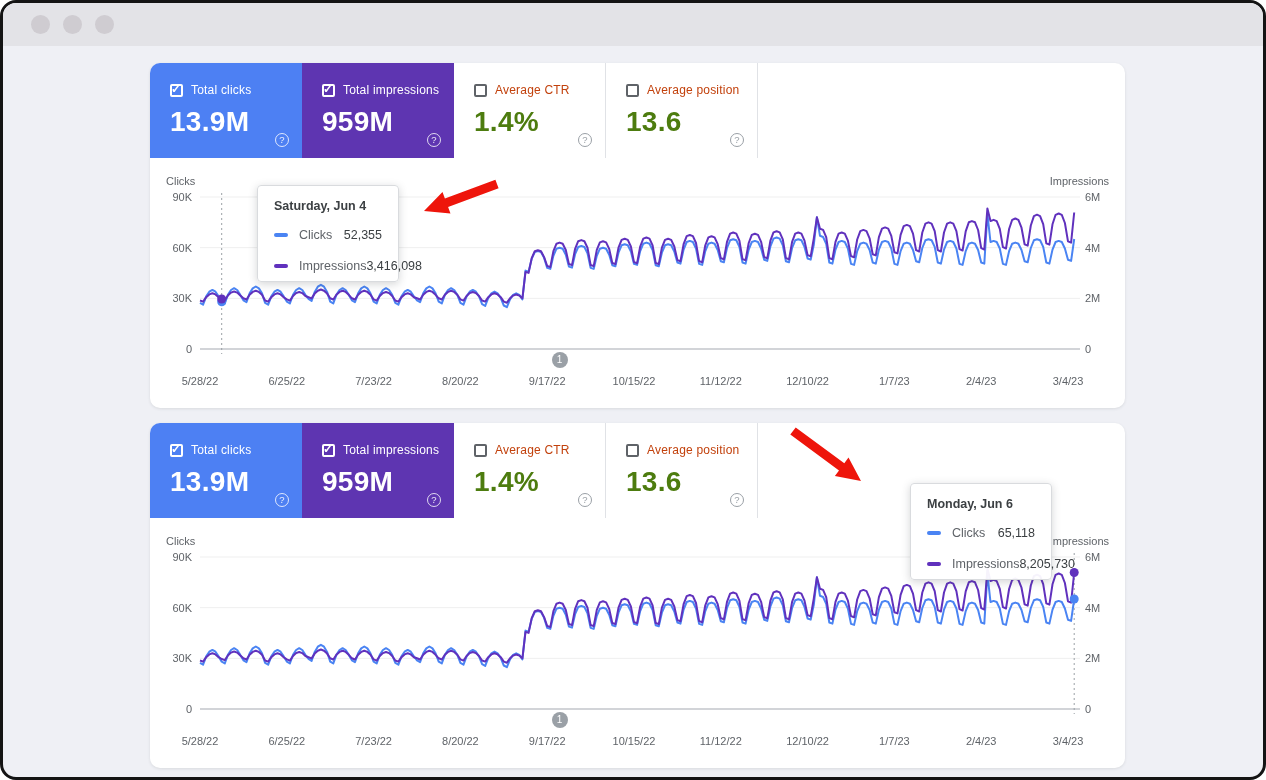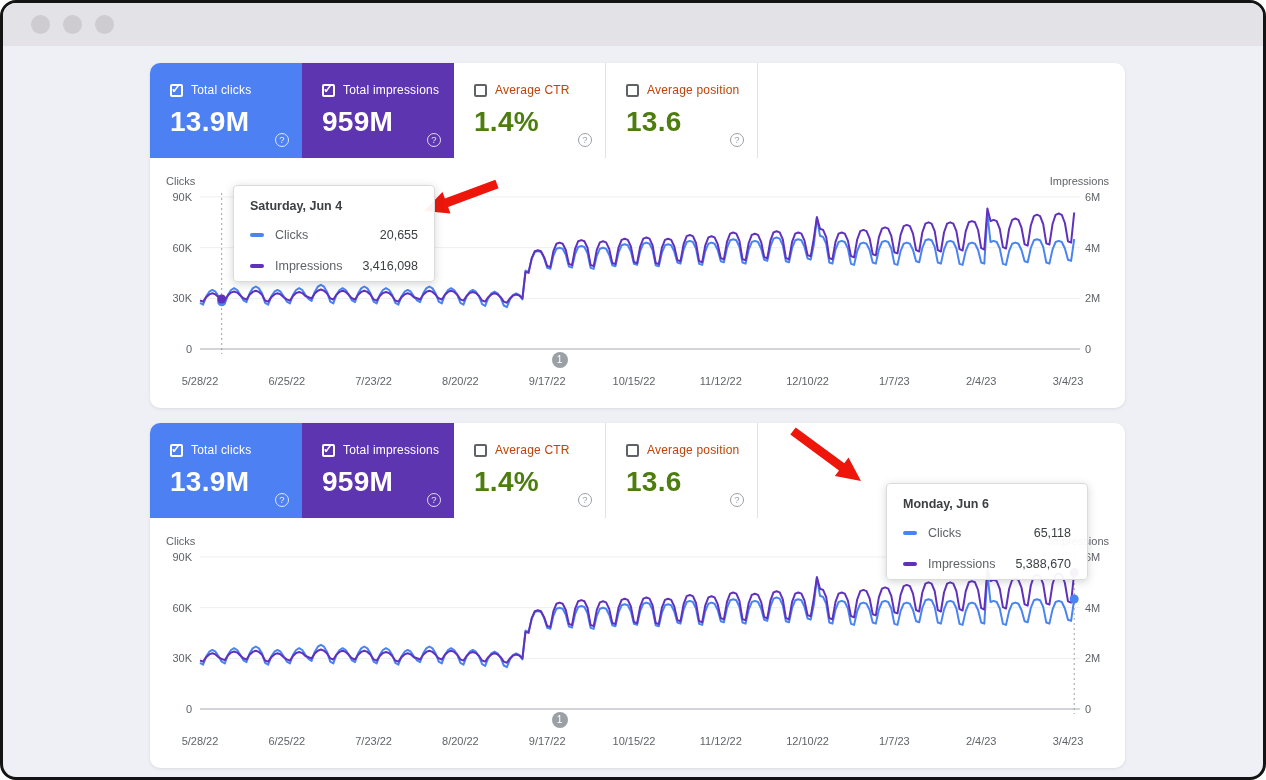--- a/index.html
+++ b/index.html
@@ -45,23 +45,23 @@
   .axis-title-right { right:16px; }
   .ytick { position:absolute; font-size:11px; color:#5f6368; }
   .ytick.left { left:0; width:42px; text-align:right; }
   .ytick.right { left:935px; text-align:left; }
   .xtick { position:absolute; top:312px; width:64px; margin-left:-32px; text-align:center;
     font-size:11px; color:#5f6368; white-space:nowrap; }
   .badge { position:absolute; top:289px; width:16px; height:16px; margin-left:-8px; border-radius:50%;
     background:#9aa0a6; color:#ffffff; font-size:10px; line-height:16px; text-align:center; cursor:pointer; }
 
   
-  .tooltip { position:absolute; width:202px; background:rgba(255,255,255,.94);
+  .tooltip { position:absolute; width:142px; background:rgba(255,255,255,.94);
     border:1px solid #d9dbde; border-radius:4px; box-shadow:0 2px 8px rgba(60,64,67,.22);
-    padding:13px 16px 6px 16px; z-index:5; }
+    padding:13px 16px 6px 16px; z-index:5;margin-left:24px; }
   .tt-date { font-size:12.5px; font-weight:bold; color:#3c4043; margin-bottom:4px; }
   .tt-row { display:flex; align-items:center; margin-top:13px; height:18px; }
   .swatch { width:14px; height:4px; border-radius:2px; flex:0 0 auto; }
   .tt-label { font-size:12.5px; color:#5f6368; margin-left:11px; }
   .tt-value { font-size:12.5px; font-weight:500; color:#3c4043; margin-left:auto; }
 </style>
 </head>
 <body>
 
 <div class="window">
@@ -111,21 +111,21 @@
           <div class="xtick" style="left: 744.4px;">1/7/23</div>
           <div class="xtick" style="left: 831.2px;">2/4/23</div>
           <div class="xtick" style="left: 918px;">3/4/23</div>
         </div>
       <div class="badge" style="left: 409.6px;">1</div>
       <div class="tooltip" style="left:83px; top:122px;">
         <div class="tt-date">Saturday, Jun 4</div>
         <div class="tt-row">
           <span class="swatch sw-blue" style="background: rgb(74, 132, 243);"></span>
           <span class="tt-label">Clicks</span>
-          <span class="tt-value">20,655</span>
+          <span class="tt-value">52,355</span>
         </div>
         <div class="tt-row">
           <span class="swatch sw-purple" style="background: rgb(96, 49, 189);"></span>
           <span class="tt-label">Impressions</span>
           <span class="tt-value">3,416,098</span>
         </div>
       </div>
     </div>
     <div class="cards">
       <div class="card first colored" style="background: rgb(77, 128, 243);">
@@ -212,21 +212,21 @@
       <div class="tooltip" style="left:736px; top:60px;">
         <div class="tt-date">Monday, Jun 6</div>
         <div class="tt-row">
           <span class="swatch sw-blue" style="background: rgb(74, 132, 243);"></span>
           <span class="tt-label">Clicks</span>
           <span class="tt-value">65,118</span>
         </div>
         <div class="tt-row">
           <span class="swatch sw-purple" style="background: rgb(96, 49, 189);"></span>
           <span class="tt-label">Impressions</span>
-          <span class="tt-value">5,388,670</span>
+          <span class="tt-value">8,205,730</span>
         </div>
       </div>
     </div>
     <div class="cards">
       <div class="card first colored" style="background: rgb(77, 128, 243);">
         <div class="card-top">
             <span class="cb checked">
               <span class="check">✓</span>
             </span>
         <span class="card-label">Total clicks</span>

